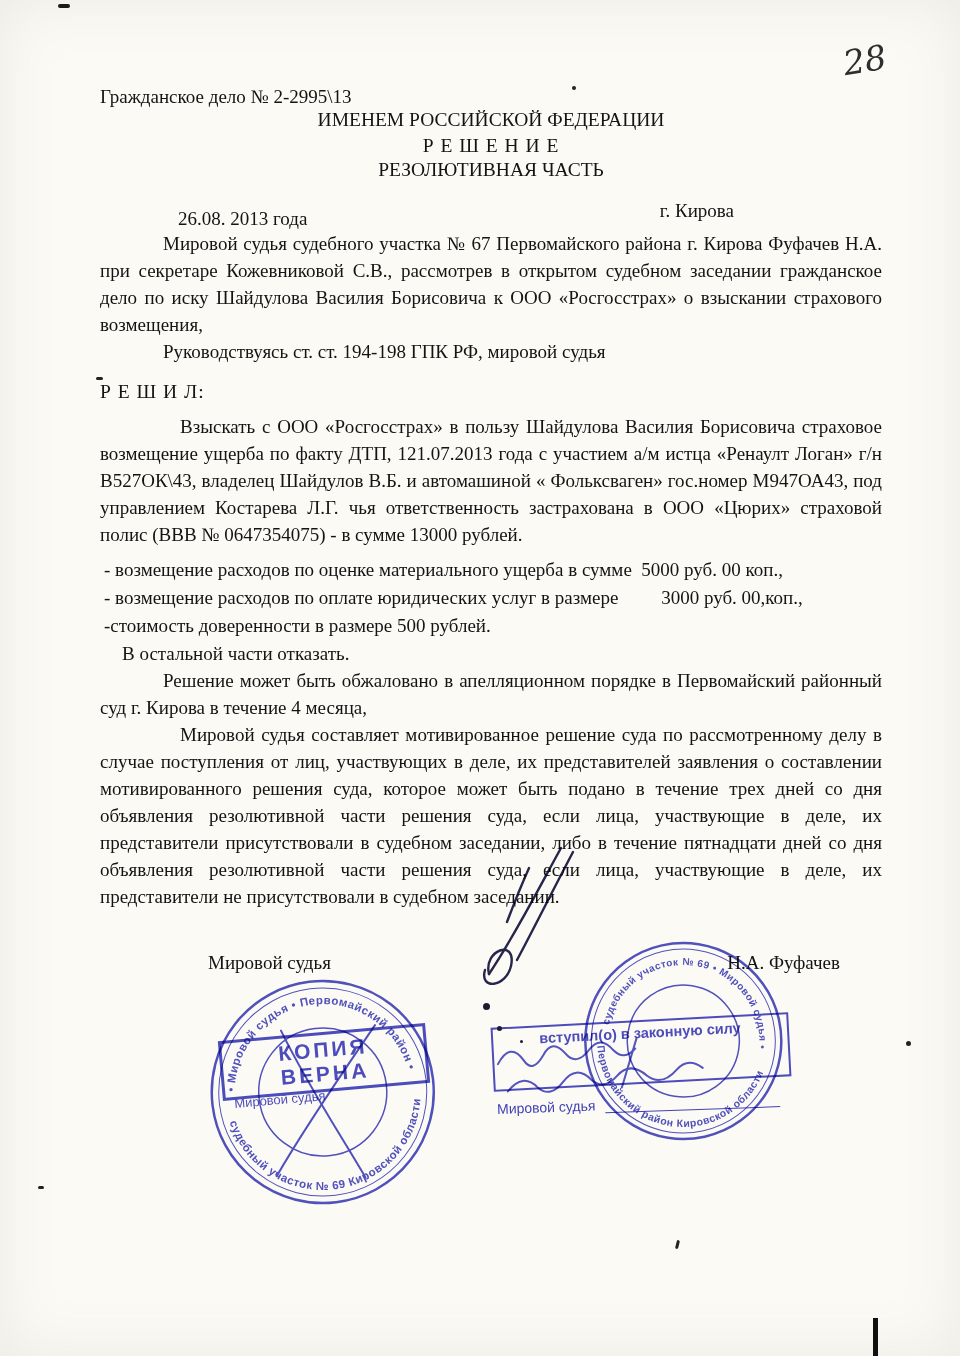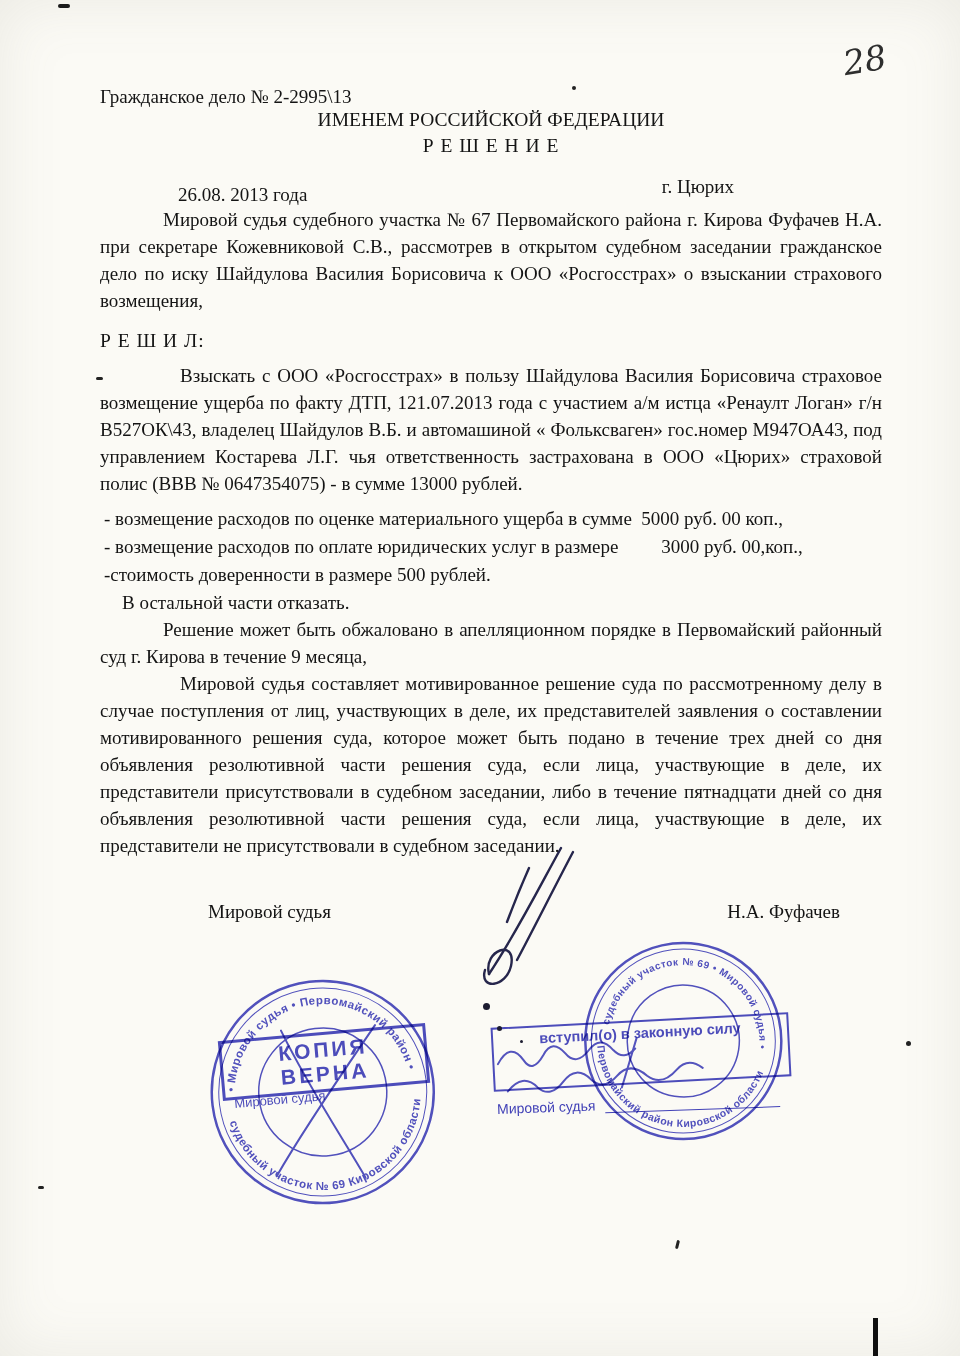--- a/index.html
+++ b/index.html
@@ -81,43 +81,45 @@
 
   <div class="handwritten-number">28</div>
   <div class="corner-mark"></div>
 
   <div class="content">
 
     <div class="case-number">Гражданское дело № 2-2995\13</div>
 
     <div class="hdr">ИМЕНЕМ РОССИЙСКОЙ ФЕДЕРАЦИИ</div>
     <div class="hdr title">Р Е Ш Е Н И Е</div>
+    <div class="hdr">РЕЗОЛЮТИВНАЯ ЧАСТЬ</div>
 
     <div class="dateline">
       <span class="date">26.08. 2013 года</span>
-      <span class="city">г. Цюрих</span>
+      <span class="city">г. Кирова</span>
     </div>
 
     <p class="doc ind63 mt28">Мировой судья судебного участка №  67 Первомайского района г. Кирова Фуфачев Н.А. при секретаре Кожевниковой С.В., рассмотрев в открытом судебном заседании гражданское дело по иску Шайдулова Василия Борисовича к ООО «Росгосстрах» о взыскании страхового возмещения,</p>
 
+    <p class="doc ind63 mt4">Руководствуясь ст. ст. 194-198 ГПК РФ, мировой судья</p>
 
     <div class="reshil">Р Е Ш И Л:</div>
 
 
     <p class="doc ind80 mt4">Взыскать с ООО «Росгосстрах» в пользу Шайдулова Василия Борисовича страховое возмещение ущерба по факту ДТП, 121.07.2013 года с участием а/м истца «Ренаулт Логан» г/н В527ОК\43, владелец Шайдулов В.Б. и автомашиной « Фольксваген» гос.номер М947ОА43, под управлением Костарева Л.Г. чья ответственность застрахована в ООО «Цюрих» страховой полис (ВВВ № 0647354075) - в сумме 13000 рублей.</p>
 
     <div class="items">
       <div class="item">- возмещение расходов по оценке материального ущерба в сумме  5000 руб. 00 коп.,</div>
       <div class="item">- возмещение расходов по оплате юридических услуг в размере         3000 руб. 00,коп.,</div>
       <div class="item">-стоимость доверенности в размере 500 рублей.</div>
     </div>
 
     <p class="doc ind22 mt6">В остальной части отказать.</p>
 
-    <p class="doc ind63 mt6">Решение может быть обжаловано в апелляционном порядке в Первомайский районный суд г. Кирова в течение 9 месяца,</p>
+    <p class="doc ind63 mt6">Решение может быть обжаловано в апелляционном порядке в Первомайский районный суд г. Кирова в течение 4 месяца,</p>
 
     <p class="doc ind80 mt4">Мировой судья составляет мотивированное решение суда по рассмотренному делу в случае поступления от лиц, участвующих в деле, их представителей заявления о составлении мотивированного решения суда, которое может быть подано в течение трех дней со дня объявления резолютивной части решения суда, если лица, участвующие в деле, их представители присутствовали в судебном заседании, либо в течение пятнадцати дней со дня объявления резолютивной части решения суда, если лица, участвующие в деле, их представители не присутствовали в судебном заседании.</p>
 
     <div class="footer-row">
       <span>Мировой судья</span>
       <span>Н.А. Фуфачев</span>
     </div>
   </div>
 
   <svg class="hand-svg main-signature" width="160" height="150" viewBox="0 0 160 150">

